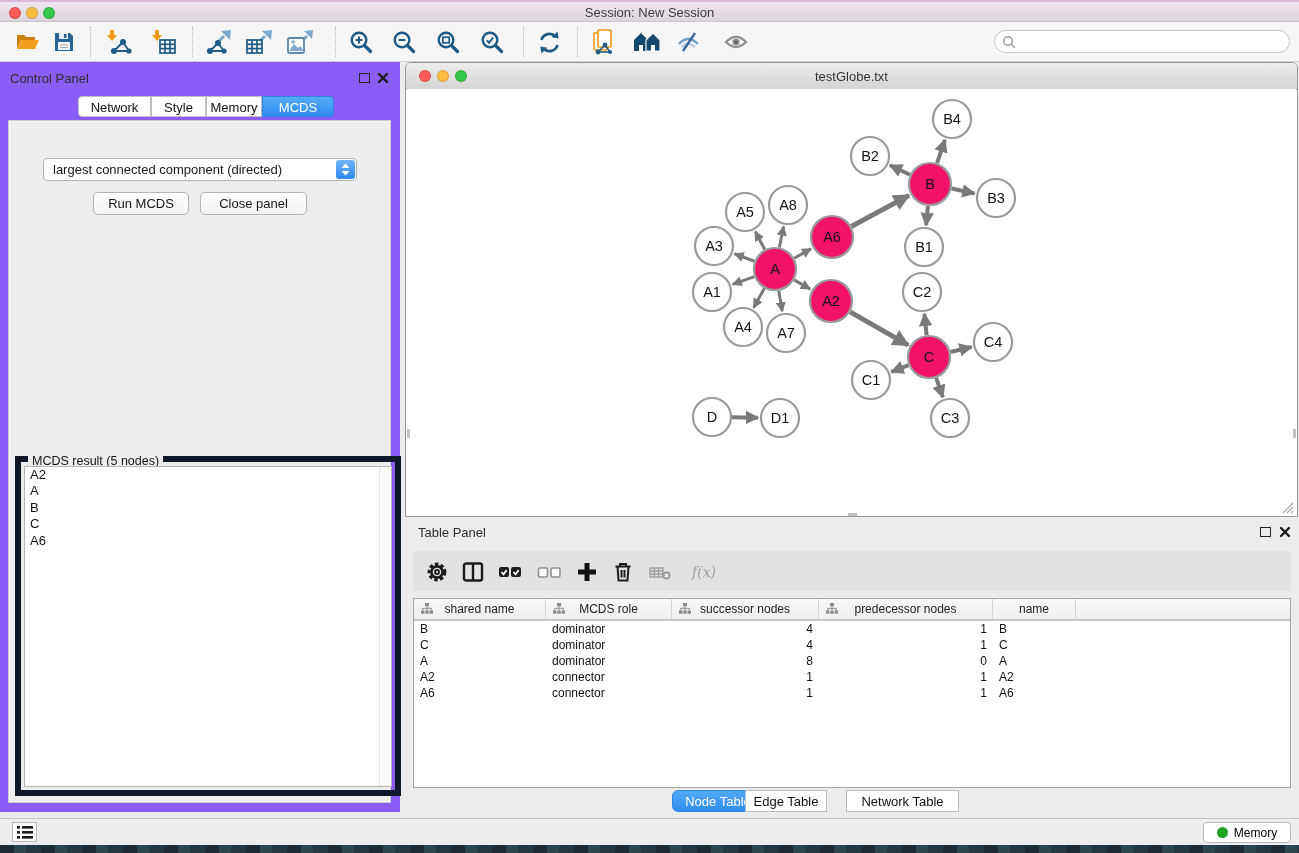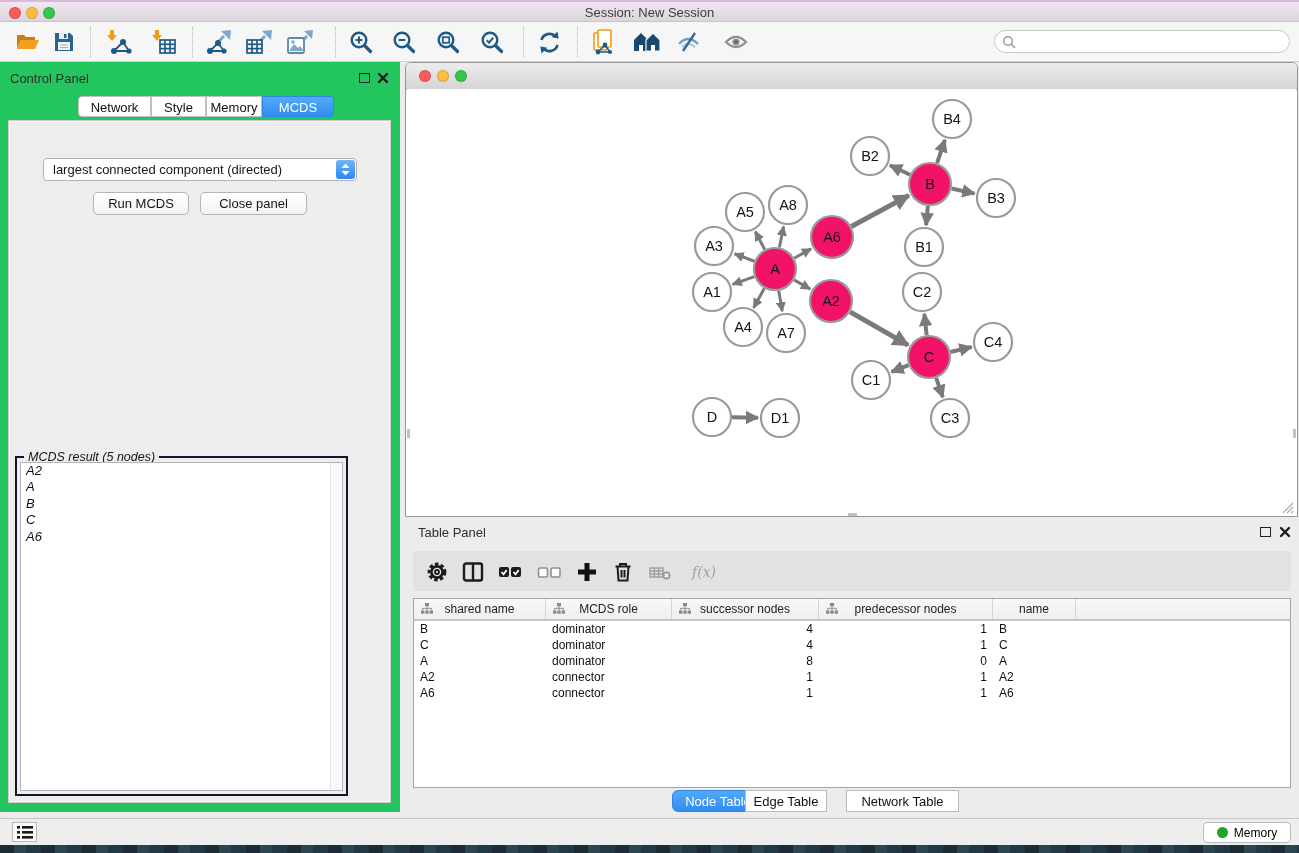--- a/index.html
+++ b/index.html
@@ -22,43 +22,43 @@
   .tbtn{position:absolute;top:4px;width:32px;height:32px;border:none;background:transparent;
     padding:0;display:flex;align-items:center;justify-content:center;cursor:default;}
   .tsep{position:absolute;top:5px;height:30px;width:0;border-left:1px dotted #b9b9b9;}
   .searchbox{position:absolute;right:9px;top:8px;width:296px;height:23px;background:#fff;
     border:1px solid #c7c7c7;border-radius:12px;box-sizing:border-box;}
   .searchbox svg{position:absolute;left:7px;top:4px;}
   .searchbox input{position:absolute;left:24px;top:1px;width:260px;height:19px;border:none;
     outline:none;font-size:12px;background:transparent;}
 
   
-  .cpanel{position:absolute;left:0;top:62px;width:400px;height:750px;background:#22c55e;}
+  .cpanel{position:absolute;left:0;top:62px;width:400px;height:750px;background:#8b5cf6;}
   .cpanel-title{position:absolute;left:10px;top:9px;font-size:13px;color:#2e2e2e;}
   .win-float{position:absolute;width:11px;height:10px;border:1.6px solid #222;box-sizing:border-box;background:transparent;}
   .win-close{position:absolute;width:12px;height:12px;}
   .cp-tabs{position:absolute;left:78px;top:34px;height:21px;}
   .cp-tab{position:absolute;top:0;height:21px;line-height:21px;text-align:center;font-size:13px;
     background:#fff;border:1px solid #bfbfbf;box-sizing:border-box;color:#111;}
   .cp-tab:first-child{border-radius:4px 0 0 4px;}
   .cp-tab.active{background:linear-gradient(#55aaf8,#2f8df2);color:#fff;border-color:#2f86e0;
     border-radius:0 4px 4px 0;}
   .cp-content{position:absolute;left:8px;top:58px;width:383px;height:683px;background:#EDEDED;
     border:1px solid #cdcdcd;box-shadow:inset 0 0 0 1px #f6f6f6;box-sizing:border-box;}
   .opt-label{position:absolute;left:0;right:0;top:14px;text-align:center;font-size:13px;color:#161616;}
   .criterion{position:absolute;left:34px;top:37px;width:314px;height:23px;background:#fff;
     border:1px solid #b3b3b3;border-radius:4px;box-sizing:border-box;font-size:13px;}
   .criterion .val{position:absolute;left:9px;top:3px;color:#161616;white-space:nowrap;}
   .criterion .stepper{position:absolute;right:1px;top:1px;width:19px;height:19px;border-radius:3px;
     background:linear-gradient(#71b5fa,#2f86f2);}
   .cp-btn{position:absolute;top:71px;height:23px;background:linear-gradient(#ffffff,#f2f2f2);
     border:1px solid #b5b5b5;border-radius:5px;font-size:13px;font-family:inherit;color:#161616;
     box-sizing:border-box;}
-  .groupbox{position:absolute;left:6px;top:335px;width:333px;height:340px;border:2px solid #0f172a;
-    box-sizing:border-box;font-style:italic;}
+  .groupbox{position:absolute;left:6px;top:335px;width:386px;height:340px;border:6px solid #0f172a;
+    box-sizing:border-box;}
   .groupbox .legend{position:absolute;left:7px;top:-8px;background:#EDEDED;padding:0 4px;
     font-size:12.5px;color:#161616;}
   .mcds-list{position:absolute;left:3px;top:4px;right:3px;bottom:3px;background:#fff;
     border:1px solid #b5b5b5;box-sizing:border-box;}
   .mcds-item{font-size:13px;line-height:16.4px;padding-left:5px;color:#111;}
   .mcds-scroll{position:absolute;right:0;top:0;bottom:0;width:11px;background:#fafafa;
     border-left:1px solid #e3e3e3;}
 
   
   .netwin{position:absolute;left:405px;top:62px;width:893px;height:455px;background:#fff;
@@ -317,20 +317,21 @@
           </div>
       </div>
     </div>
   </div>
 
   <div class="netwin">
     <div class="bar">
       <span class="light red" style="left:13px;top:7px"></span>
       <span class="light yellow" style="left:31px;top:7px"></span>
       <span class="light green" style="left:49px;top:7px"></span>
+      <div class="title">testGlobe.txt</div>
     </div>
     <div class="net-canvas">
       <svg id="graph-svg" width="889" height="427" viewBox="0 0 889 427">
           <defs>
             <marker id="arrowhead" viewBox="0 0 10 10" refX="9" refY="5" markerWidth="3.4" markerHeight="3.4" orient="auto">
               <path d="M0 0 L10 5 L0 10 z" fill="#7a7a7a"></path>
             </marker>
           </defs>
           <line x1="347.3341389639568" y1="187.54467942585705" x2="325.6658610360432" y2="195.45532057414295" stroke="#7a7a7a" stroke-width="3" marker-end="url(#arrowhead)"></line>
           <line x1="347.4146596993366" y1="172.23831431286462" x2="327.5853403006634" y2="164.76168568713538" stroke="#7a7a7a" stroke-width="3" marker-end="url(#arrowhead)"></line>

